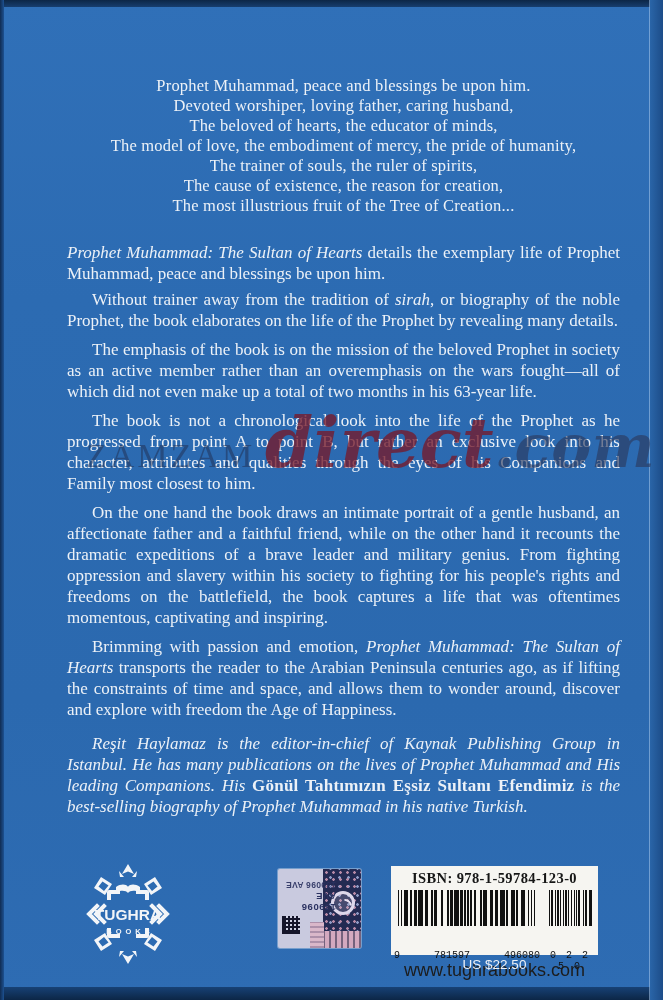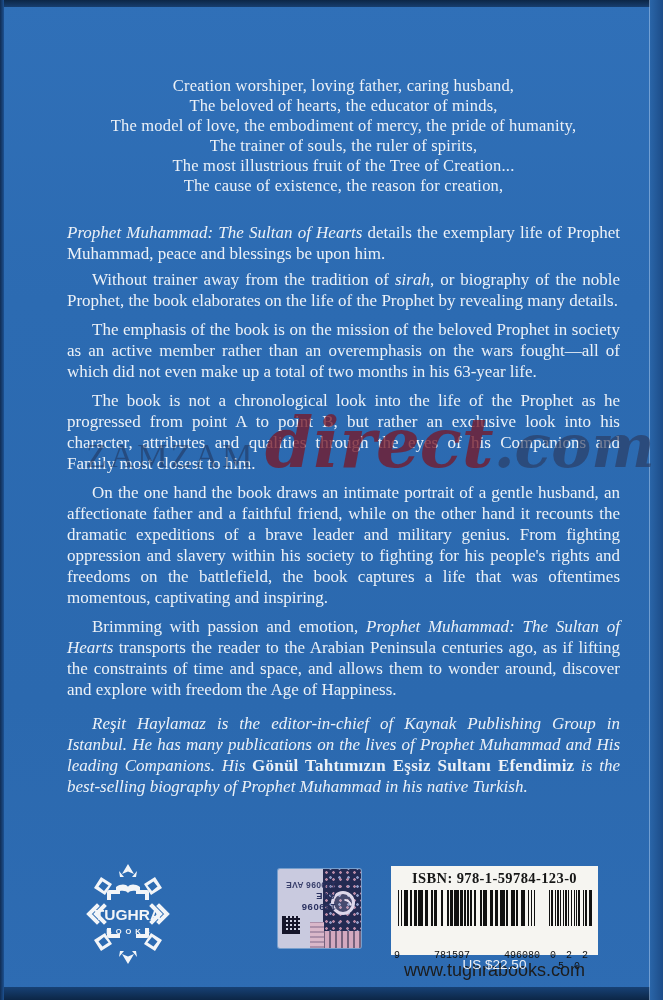--- a/index.html
+++ b/index.html
@@ -79,26 +79,27 @@
   .price{position:absolute;left:391px;top:957px;width:207px;text-align:center;
          font-family:"Liberation Sans",sans-serif;font-size:13.5px;color:#eef2f8;z-index:3;}
 </style>
 </head>
 <body>
 
 <div class="page">
 
   <div class="copy">
     <div class="poem">
-        <div>Creation worshiper, loving father, caring husband,</div>
+        <div>Prophet Muhammad, peace and blessings be upon him.</div>
+        <div>Devoted worshiper, loving father, caring husband,</div>
         <div>The beloved of hearts, the educator of minds,</div>
         <div>The model of love, the embodiment of mercy, the pride of humanity,</div>
         <div>The trainer of souls, the ruler of spirits,</div>
+        <div>The cause of existence, the reason for creation,</div>
         <div>The most illustrious fruit of the Tree of Creation...</div>
-        <div>The cause of existence, the reason for creation,</div>
       </div>
     <div class="body-text">
         <p class="first"><span class="it">Prophet Muhammad: The Sultan of Hearts</span><span> details the exemplary life of Prophet Muhammad, peace and blessings be upon him.</span></p>
         <p class="indent gap"><span>Without trainer away from the tradition of </span><span class="it">sirah</span><span>, or biography of the noble Prophet, the book elaborates on the life of the Prophet by revealing many details.</span></p>
         <p class="indent tight"><span>The emphasis of the book is on the mission of the beloved Prophet in society as an active member rather than an overemphasis on the wars fought—all of which did not even make up a total of two months in his 63-year life.</span></p>
         <p class="indent tight"><span>The book is not a chronological look into the life of the Prophet as he progressed from point A to point B, but rather an exclusive look into his character, attributes and qualities through the eyes of his Companions and Family most closest to him.</span></p>
         <p class="indent tight"><span>On the one hand the book draws an intimate portrait of a gentle husband, an affectionate father and a faithful friend, while on the other hand it recounts the dramatic expeditions of a brave leader and military genius. From fighting oppression and slavery within his society to fighting for his people's rights and freedoms on the battlefield, the book captures a life that was oftentimes momentous, captivating and inspiring.</span></p>
         <p class="indent tight"><span>Brimming with passion and emotion, </span><span class="it">Prophet Muhammad: The Sultan of Hearts</span><span> transports the reader to the Arabian Peninsula centuries ago, as if lifting the constraints of time and space, and allows them to wonder around, discover and explore with freedom the Age of Happiness.</span></p>
         <p class="bio indent"><span>Reşit Haylamaz is the editor-in-chief of Kaynak Publishing Group in Istanbul. He has many publications on the lives of Prophet Muhammad and His leading Companions. His </span><span class="up">Gönül Tahtımızın Eşsiz Sultanı Efendimiz</span><span> is the best-selling biography of Prophet Muhammad in his native Turkish.</span></p>
       </div>

